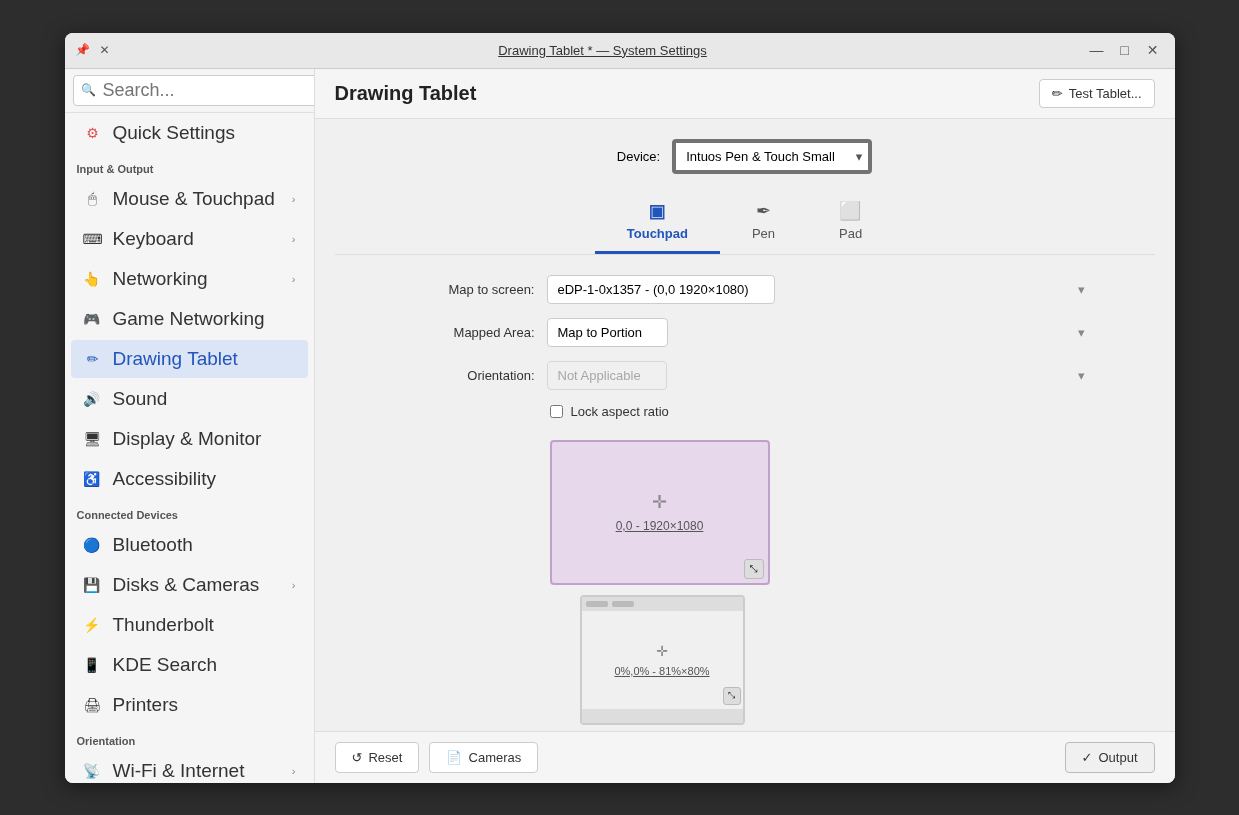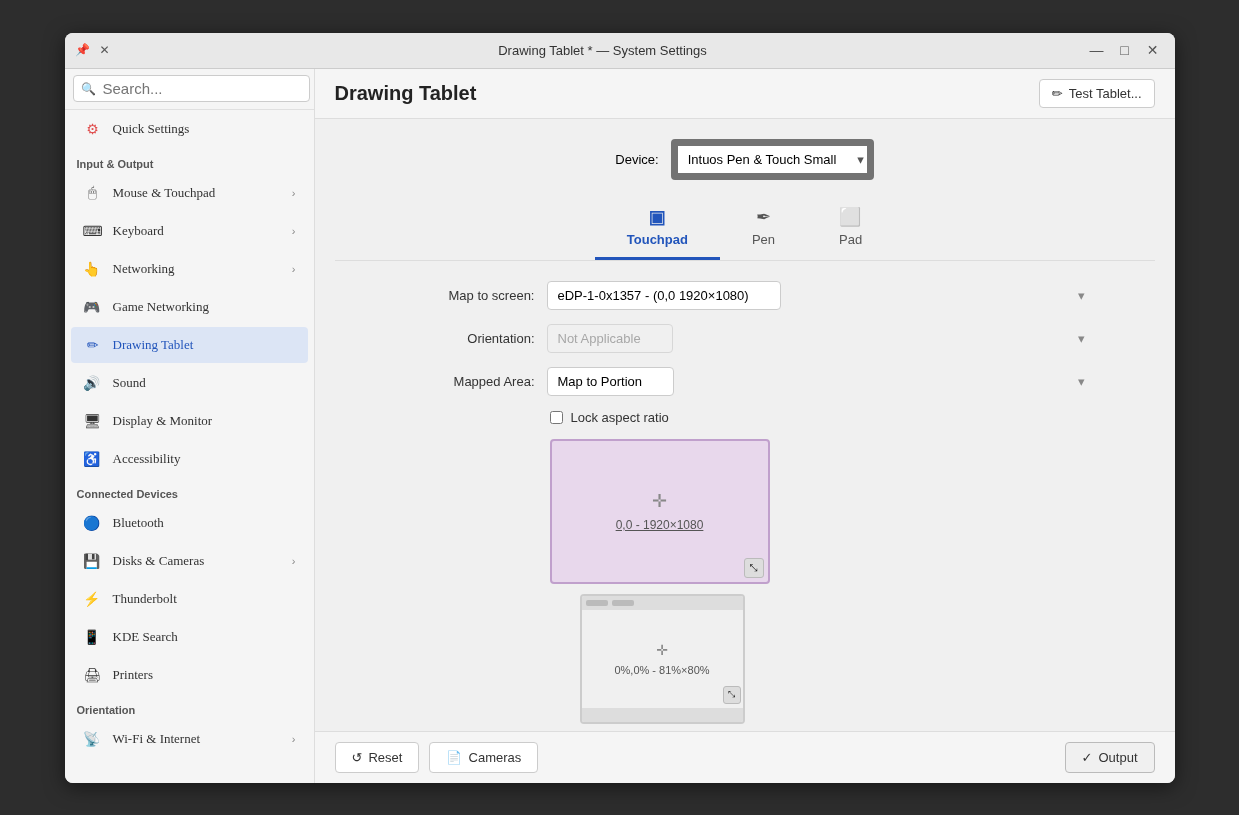--- a/index.html
+++ b/index.html
@@ -44,20 +44,21 @@
       justify-content: center;
       cursor: pointer;
       color: #555;
       font-size: 12px;
     }
     .titlebar-title {
       flex: 1;
       text-align: center;
       font-size: 13px;
       color: #333;
+      text-decoration: underline;
     }
     .titlebar-controls {
       display: flex;
       gap: 4px;
     }
     .titlebar-btn {
       width: 24px;
       height: 24px;
       border-radius: 4px;
       border: none;
@@ -90,21 +91,21 @@
       background: white;
       border: 1px solid #ccc;
       border-radius: 4px;
       padding: 4px 8px;
       gap: 6px;
     }
     .search-box input {
       border: none;
       outline: none;
       flex: 1;
-      font-size: 15px;
+      font-size: 18px;
       background: transparent;
       color: #333;
     }
     .search-icon { color: #888; font-size: 12px; }
     .hamburger-btn {
       width: 28px;
       height: 28px;
       display: flex;
       align-items: center;
       justify-content: center;
@@ -138,21 +139,21 @@
     }
     .sidebar-item-icon {
       width: 20px;
       height: 20px;
       display: flex;
       align-items: center;
       justify-content: center;
       font-size: 14px;
       flex-shrink: 0;
     }
-    .sidebar-item-label { flex: 1; font-size: 13px; font-family: Liberation Serif, serif; }
+    .sidebar-item-label { flex: 1; font-size: 19px; }
     .sidebar-item-arrow { color: #888; font-size: 11px; }
     
     .content-area {
       flex: 1;
       display: flex;
       flex-direction: column;
       overflow: hidden;
     }
     .content-header {
       display: flex;
@@ -188,21 +189,21 @@
     
     .device-row {
       display: flex;
       align-items: center;
       justify-content: center;
       margin-bottom: 16px;
       gap: 12px;
     }
     .device-select {
       padding: 6px 30px 6px 10px;
-      border: 7px solid #737373;
+      border: 4px solid #737373;
       border-radius: 4px;
       font-size: 13px;
       background: white;
       appearance: none;
       cursor: pointer;
       min-width: 200px;
       position: relative;
     }
     .select-wrapper {
       position: relative;
@@ -254,21 +255,21 @@
       gap: 12px;
     }
     .form-row label {
       text-align: right;
       min-width: 140px;
       font-size: 13px;
       color: #333;
     }
     .form-row .field-select {
       flex: 1;
-      padding: 6px 30px 6px 10px;
+      padding: 6px 24px 6px 10px;
       border: 1px solid #ccc;
       border-radius: 4px;
       font-size: 13px;
       background: white;
       appearance: none;
       cursor: pointer;
     }
     .form-row .field-select:disabled {
       background: #f0f0f0;
       color: #888;
@@ -283,21 +284,21 @@
       position: absolute;
       right: 10px;
       top: 50%;
       transform: translateY(-50%);
       pointer-events: none;
       color: #888;
     }
     .checkbox-row {
       display: flex;
       align-items: center;
-      margin-bottom: 14px;
+      margin-bottom: 21px;
       padding-left: 155px;
       gap: 8px;
     }
     .checkbox-row input[type="checkbox"] { cursor: pointer; }
     .checkbox-row label { font-size: 13px; color: #333; cursor: pointer; }
     
     .map-container {
       position: relative;
       margin-left: 155px;
       width: 380px;
@@ -369,21 +370,21 @@
       border-radius: 2px;
     }
     .map-portion-bottom {
       width: 100%;
       height: 14px;
       background: #ddd;
       border-radius: 0 0 2px 2px;
       position: absolute;
       bottom: 0;
     }
-    .map-portion-text { font-size: 11px; color: #555; }
+    .map-portion-text { font-size: 11px; color: #555; text-decoration: underline; }
     .map-portion-resize {
       position: absolute;
       bottom: 18px;
       right: 2px;
       width: 18px;
       height: 18px;
       background: #ddd;
       border: 1px solid #bbb;
       border-radius: 3px;
       display: flex;
@@ -568,35 +569,35 @@
           <div class="form-row">
             <label>Map to screen:</label>
             <div class="select-field-wrapper">
               <select class="field-select">
                 <option>eDP-1-0x1357 - (0,0 1920×1080)</option>
               </select>
             </div>
           </div>
 
           <div class="form-row">
-            <label>Orientation:</label>
-            <div class="select-field-wrapper">
-              <select class="field-select" disabled="">
-                <option>Not Applicable</option>
-              </select>
-            </div>
-          </div>
-
-          <div class="form-row">
             <label>Mapped Area:</label>
             <div class="select-field-wrapper">
               <select class="field-select">
                 <option>Map to Portion</option>
                 <option>Full Area</option>
                 <option>Custom</option>
+              </select>
+            </div>
+          </div>
+
+          <div class="form-row">
+            <label>Orientation:</label>
+            <div class="select-field-wrapper">
+              <select class="field-select" disabled="">
+                <option>Not Applicable</option>
               </select>
             </div>
           </div>
 
           <div class="checkbox-row">
             <input type="checkbox" id="lock-ar" style="">
             <label for="lock-ar">Lock aspect ratio</label>
           </div>
 
           <div class="map-container">

